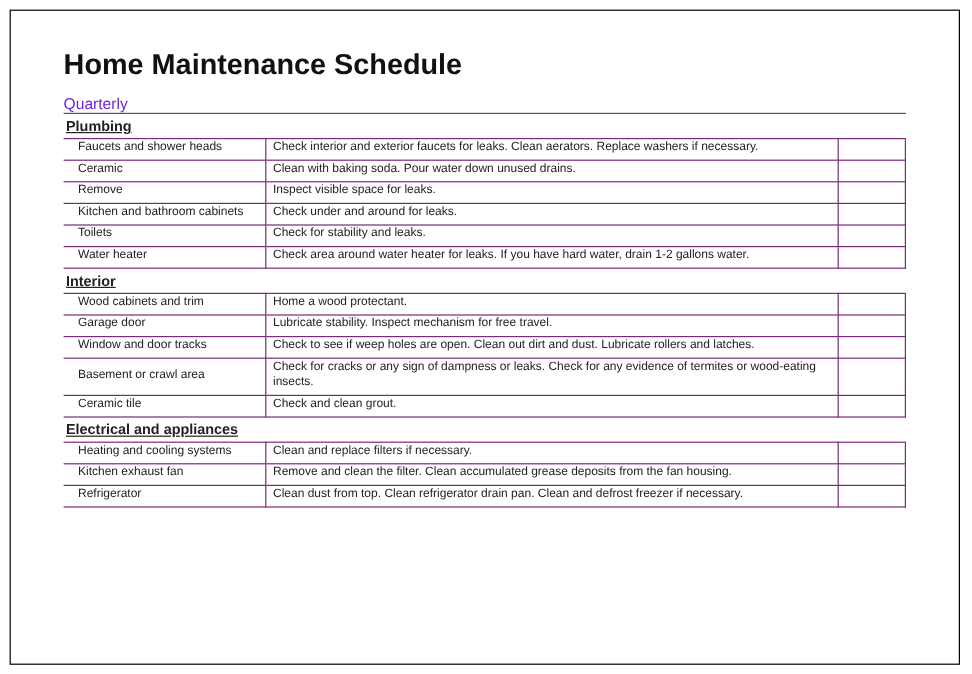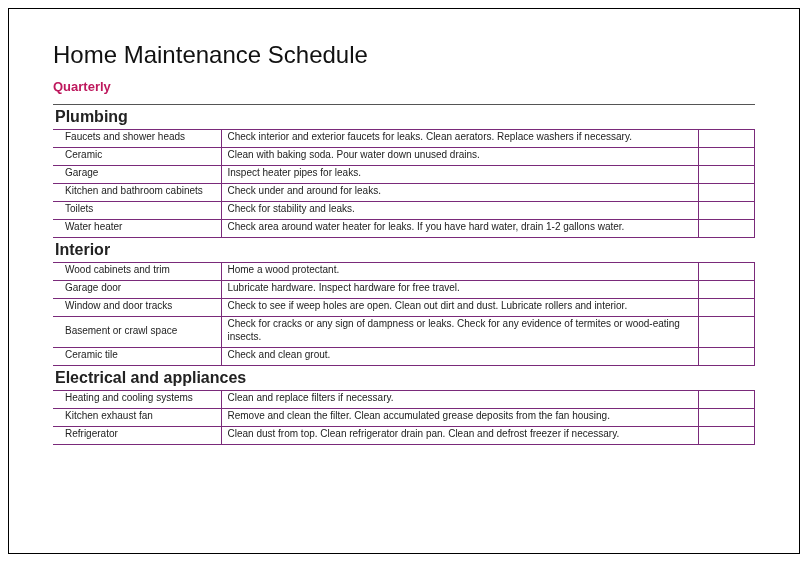--- a/index.html
+++ b/index.html
@@ -11,44 +11,45 @@
   .page {
     border: 1px solid #000;
     width: 792px;
     height: 546px;
     padding: 32px 44px 20px 44px;
     position: relative;
   }
   .title {
     font-family: Arial, sans-serif;
     font-size: 24px;
-    font-weight: normal;
+    font-weight: bold;
     color: #111;
     margin-bottom: 10px;
   }
   .period {
     font-family: Verdana, sans-serif;
     font-size: 13px;
-    font-weight: bold;
-    color: #be185d;
-    margin-bottom: 10px;
+    font-weight: normal;
+    color: #6d28d9;
+    margin-bottom: 0;
   }
   table {
     width: 100%;
     border-collapse: collapse;
     font-size: 10px;
     color: #222;
   }
   tr.section-row td {
     border-top: 1px solid #555;
     border-bottom: 1px solid #7a2a7a;
     font-weight: bold;
-    font-size: 16px;
+    font-size: 12px;
     padding: 3px 2px 3px 2px;
     color: #222;
+    text-decoration: underline;
   }
   tr.item-row td {
     border-bottom: 1px solid #7a2a7a;
     padding: 0 4px 4px 4px;
     vertical-align: middle;
     line-height: 1.3;
   }
   td.col-item {
     width: 168px;
     padding-left: 12px !important;
@@ -81,22 +82,22 @@
           <td class="col-item">Faucets and shower heads</td>
           <td class="col-task">Check interior and exterior faucets for leaks. Clean aerators. Replace washers if necessary.</td>
           <td class="col-check"></td>
         </tr>
         <tr class="item-row">
           <td class="col-item">Ceramic</td>
           <td class="col-task">Clean with baking soda. Pour water down unused drains.</td>
           <td class="col-check"></td>
         </tr>
         <tr class="item-row">
-          <td class="col-item">Garage</td>
-          <td class="col-task">Inspect heater pipes for leaks.</td>
+          <td class="col-item">Remove</td>
+          <td class="col-task">Inspect visible space for leaks.</td>
           <td class="col-check"></td>
         </tr>
         <tr class="item-row">
           <td class="col-item">Kitchen and bathroom cabinets</td>
           <td class="col-task">Check under and around for leaks.</td>
           <td class="col-check"></td>
         </tr>
         <tr class="item-row">
           <td class="col-item">Toilets</td>
           <td class="col-task">Check for stability and leaks.</td>
@@ -110,30 +111,30 @@
         <tr class="section-row">
           <td colspan="3">Interior</td>
         </tr>
         <tr class="item-row">
           <td class="col-item">Wood cabinets and trim</td>
           <td class="col-task">Home a wood protectant.</td>
           <td class="col-check"></td>
         </tr>
         <tr class="item-row">
           <td class="col-item">Garage door</td>
-          <td class="col-task">Lubricate hardware. Inspect hardware for free travel.</td>
+          <td class="col-task">Lubricate stability. Inspect mechanism for free travel.</td>
           <td class="col-check"></td>
         </tr>
         <tr class="item-row">
           <td class="col-item">Window and door tracks</td>
-          <td class="col-task">Check to see if weep holes are open. Clean out dirt and dust. Lubricate rollers and interior.</td>
+          <td class="col-task">Check to see if weep holes are open. Clean out dirt and dust. Lubricate rollers and latches.</td>
           <td class="col-check"></td>
         </tr>
         <tr class="item-row tall">
-          <td class="col-item">Basement or crawl space</td>
+          <td class="col-item">Basement or crawl area</td>
           <td class="col-task">Check for cracks or any sign of dampness or leaks. Check for any evidence of termites or wood-eating insects.</td>
           <td class="col-check"></td>
         </tr>
         <tr class="item-row">
           <td class="col-item">Ceramic tile</td>
           <td class="col-task">Check and clean grout.</td>
           <td class="col-check"></td>
         </tr>
         <tr class="section-row">
           <td colspan="3">Electrical and appliances</td>

